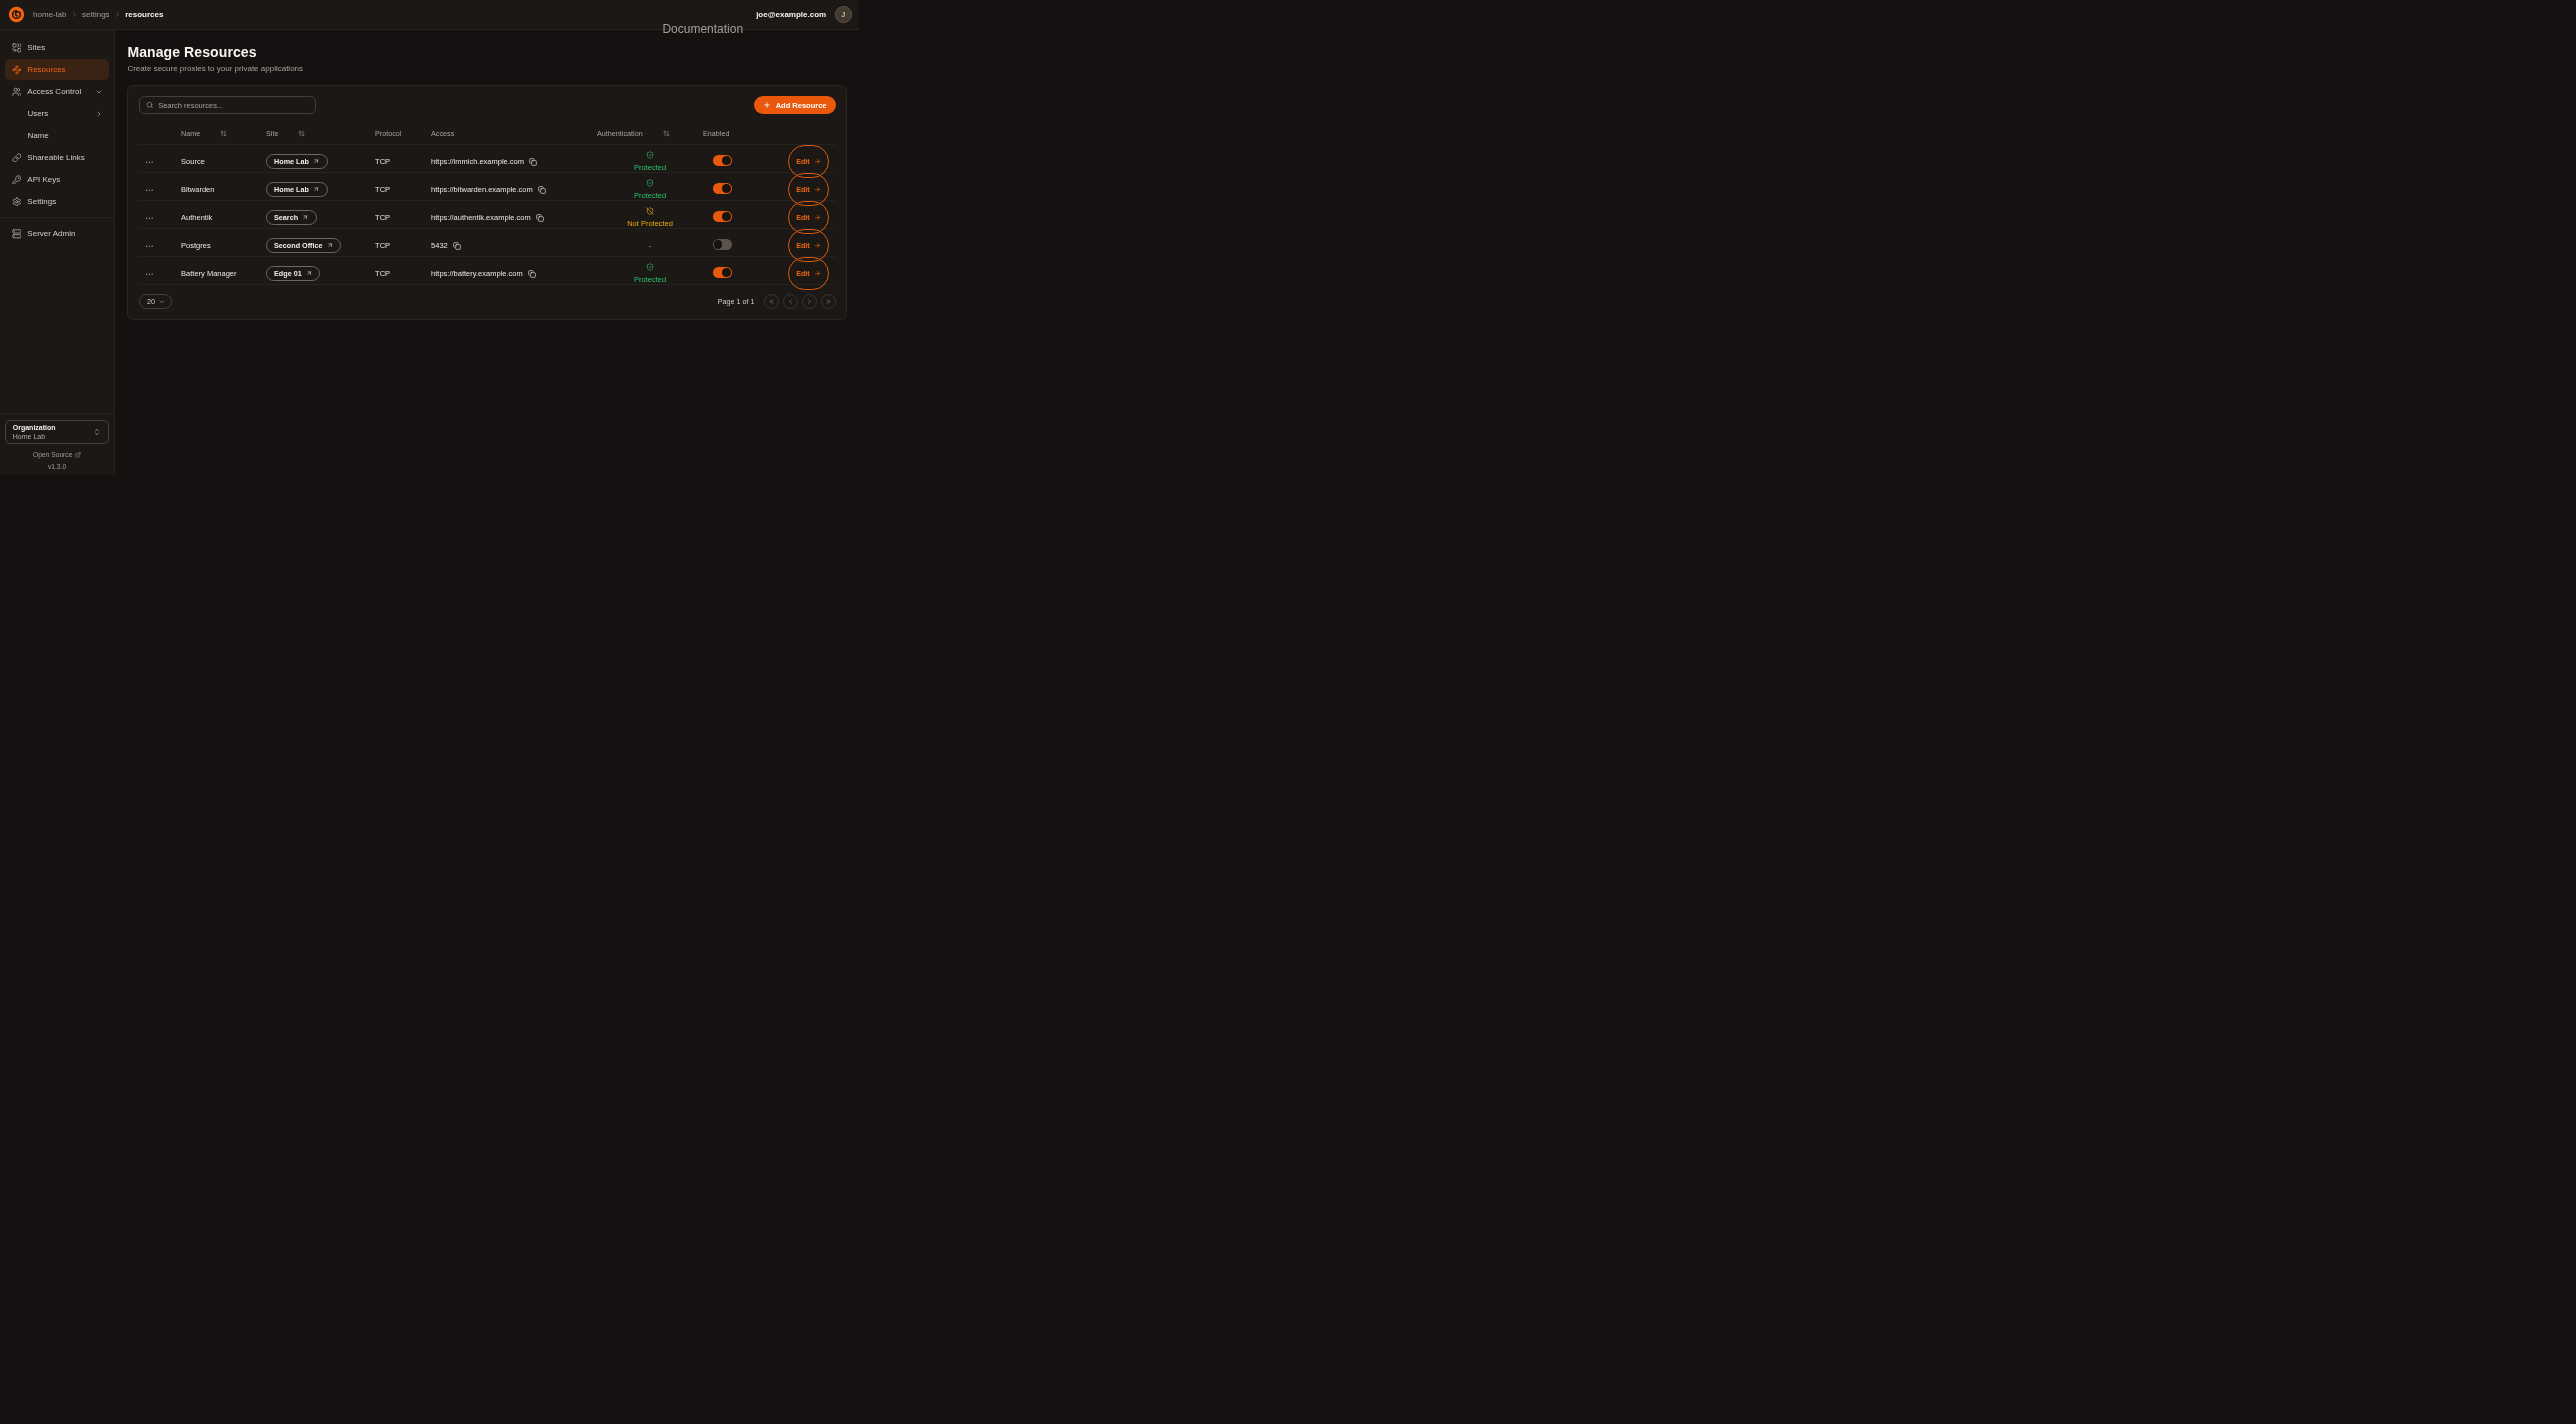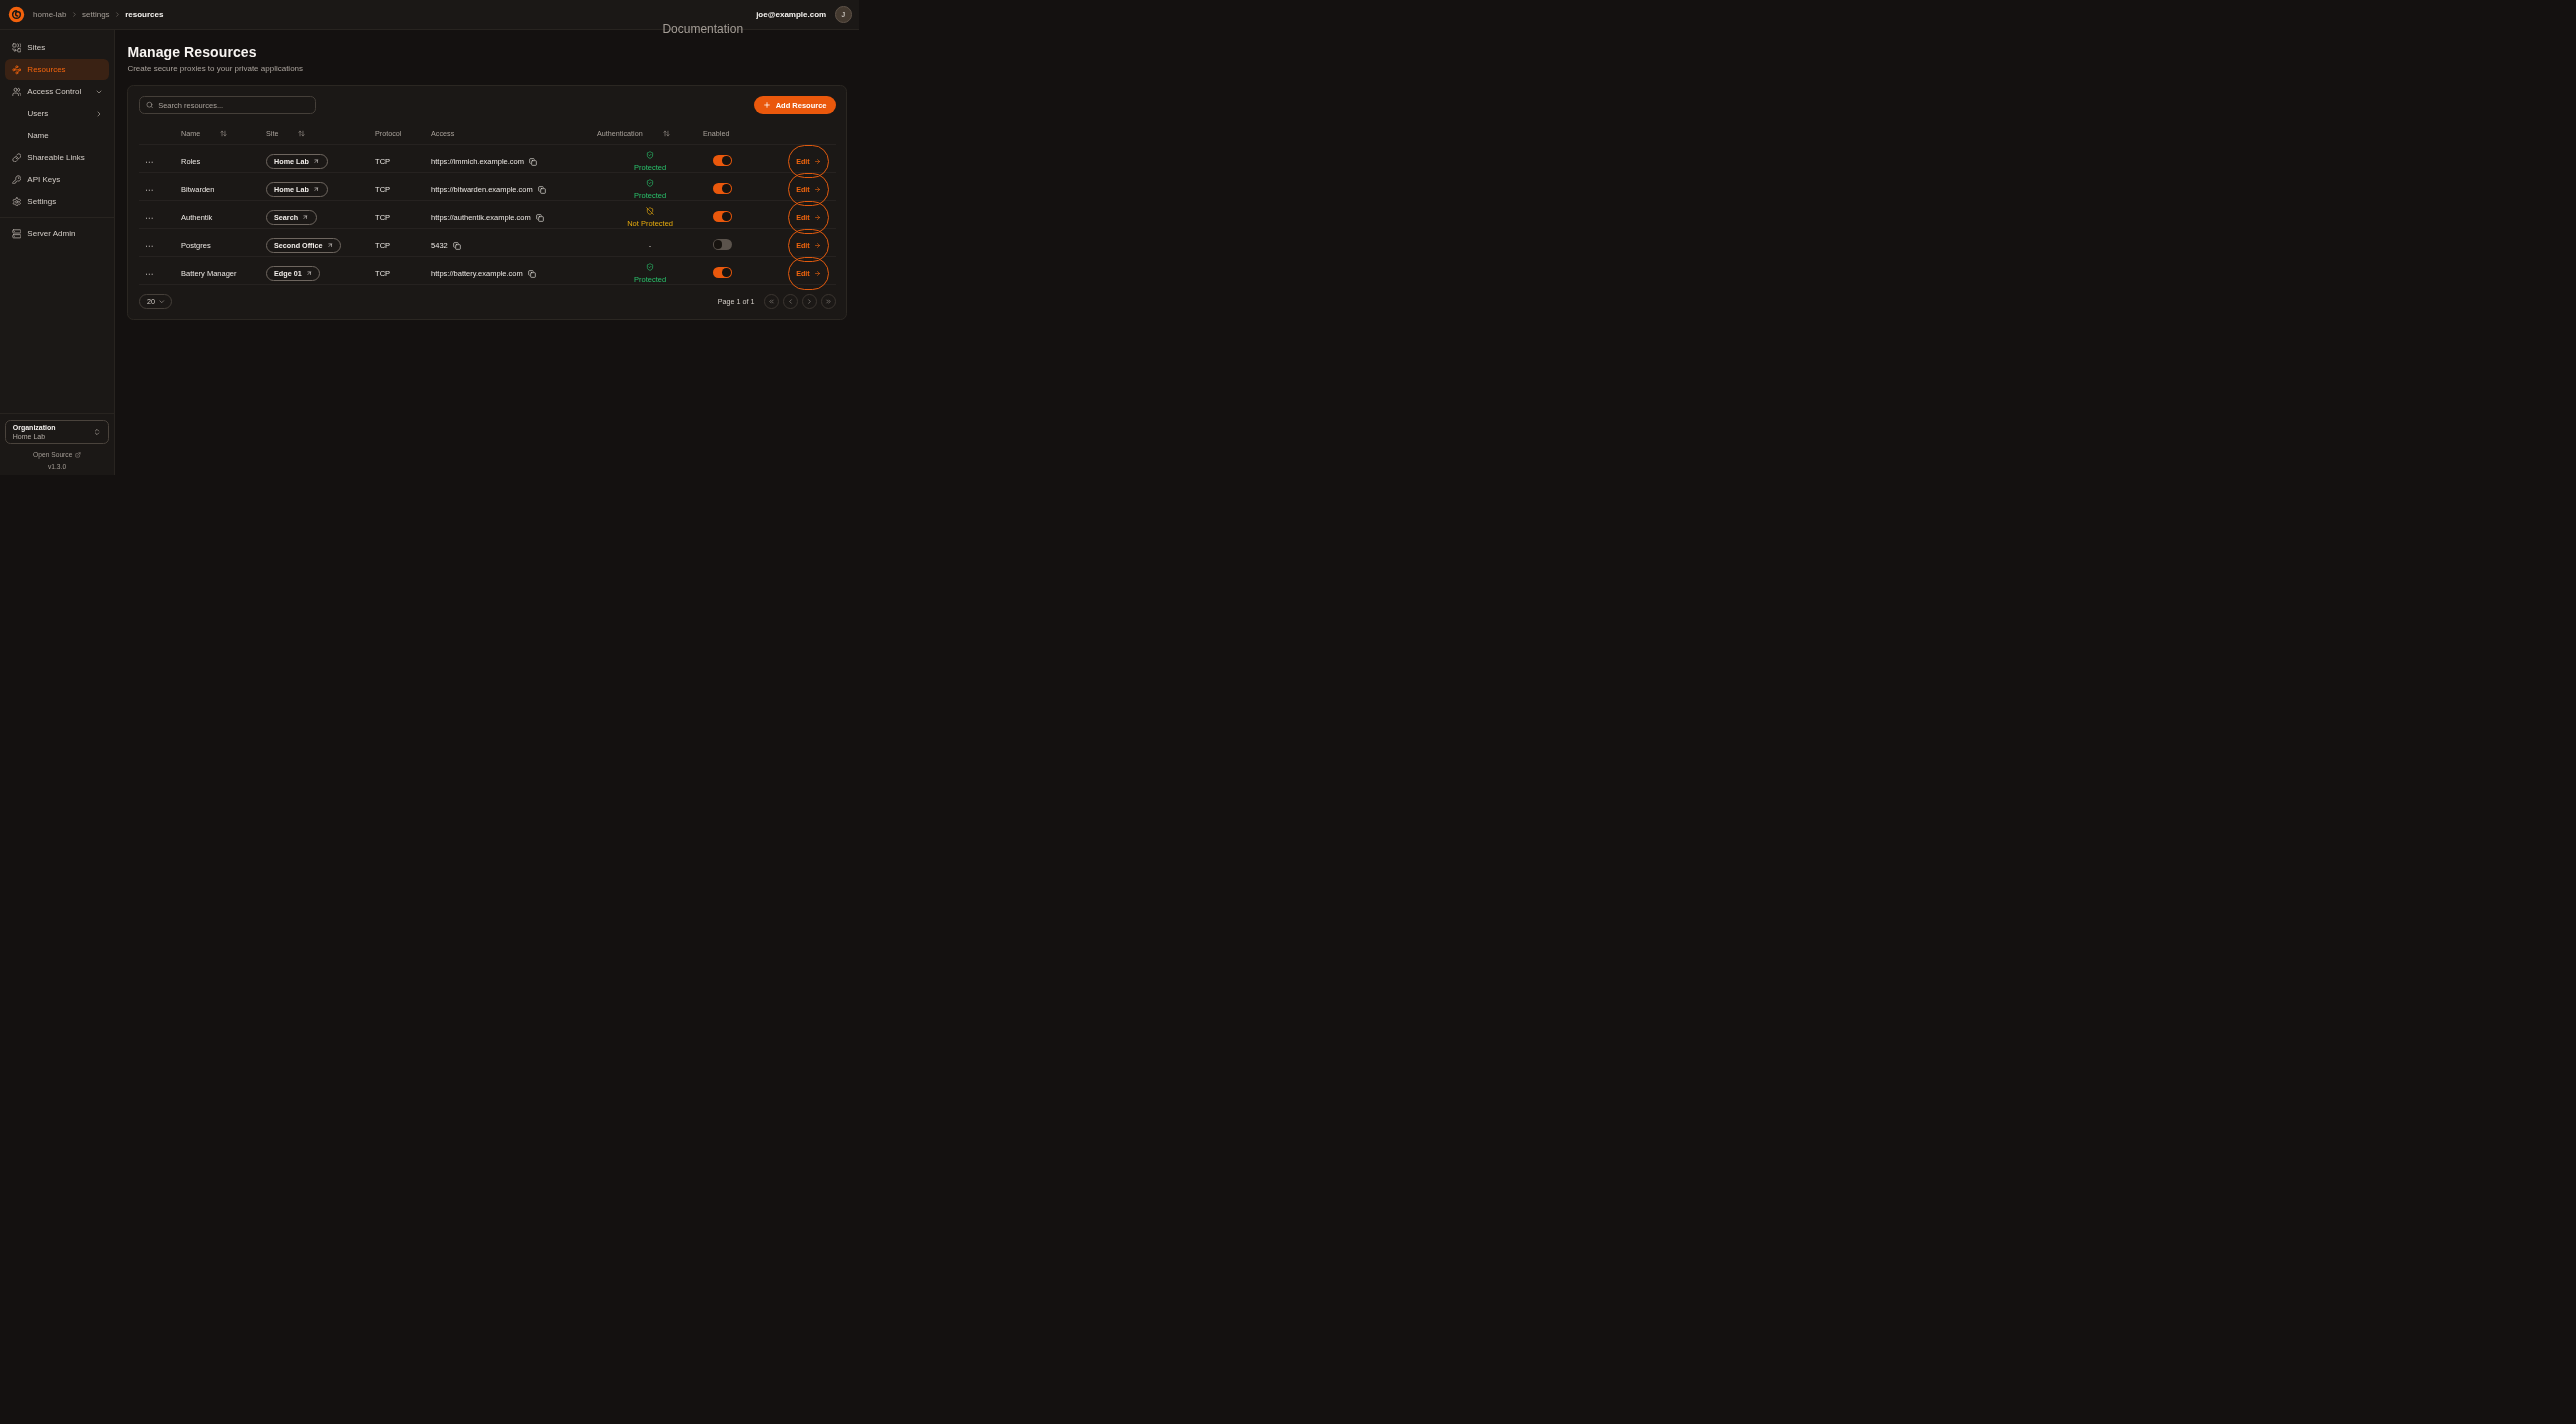--- a/index.html
+++ b/index.html
@@ -342,21 +342,21 @@
           <div class="th">
               <span>Enabled</span>
             </div>
           <div class="th"></div>
         </div>
         <div id="table-body">
   <div class="tr">
     <div class="td td-menu">
       <button class="row-menu"><span>⋯</span></button>
     </div>
-    <div class="td">Roles</div>
+    <div class="td">Source</div>
     <div class="td">
       <button class="site-pill">
         <span>Home Lab</span>
         <svg width="6.4" height="6.4" viewBox="0 0 24 24" fill="none" stroke="currentColor" stroke-width="2" stroke-linecap="round" stroke-linejoin="round">
                     <path d="M7 7h10v10"></path>
                     <path d="M7 17 17 7"></path>
                   </svg>
       </button>
     </div>
     <div class="td">TCP</div>

